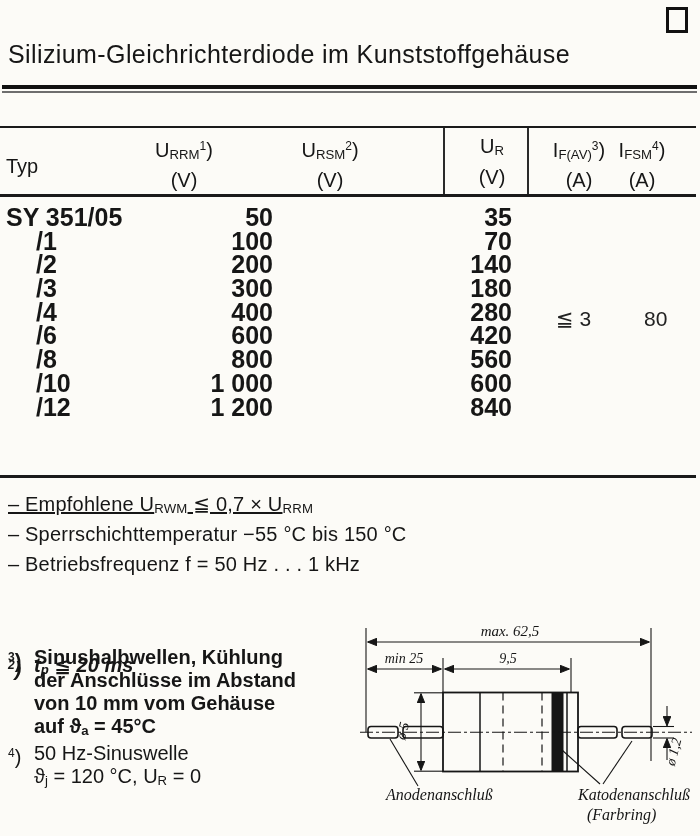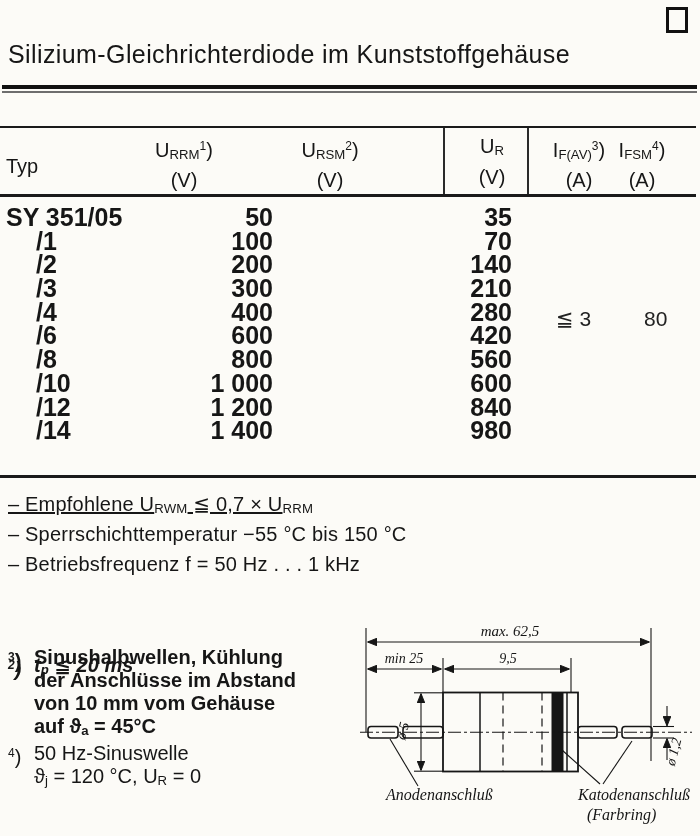--- a/index.html
+++ b/index.html
@@ -105,21 +105,21 @@
         <span class="c-ur">70</span>
       </div>
       <div class="trow">
         <span class="c-typ indent">/2</span>
         <span class="c-urrm">200</span>
         <span class="c-ur">140</span>
       </div>
       <div class="trow">
         <span class="c-typ indent">/3</span>
         <span class="c-urrm">300</span>
-        <span class="c-ur">210</span>
+        <span class="c-ur">180</span>
       </div>
       <div class="trow">
         <span class="c-typ indent">/4</span>
         <span class="c-urrm">400</span>
         <span class="c-ur">280</span>
       </div>
       <div class="trow">
         <span class="c-typ indent">/6</span>
         <span class="c-urrm">600</span>
         <span class="c-ur">420</span>
@@ -131,25 +131,20 @@
       </div>
       <div class="trow">
         <span class="c-typ indent">/10</span>
         <span class="c-urrm">1 000</span>
         <span class="c-ur">600</span>
       </div>
       <div class="trow">
         <span class="c-typ indent">/12</span>
         <span class="c-urrm">1 200</span>
         <span class="c-ur">840</span>
-      </div>
-      <div class="trow">
-        <span class="c-typ indent">/14</span>
-        <span class="c-urrm">1 400</span>
-        <span class="c-ur">980</span>
       </div>
     </div>
 
     <span class="spanval v-ifav">≦ 3</span>
     <span class="spanval v-ifsm">80</span>
   </div>
 
   <div class="note" style="top:492px;text-decoration:underline;">– Empfohlene  U<sub>RWM</sub> ≦ 0,7 × U<sub>RRM</sub></div>
   <div class="note" style="top:522px;">– Sperrschichttemperatur −55 °C bis 150 °C</div>
   <div class="note" style="top:552px;text-align:right;">– Betriebsfrequenz f = 50 Hz . . . 1 kHz</div>

